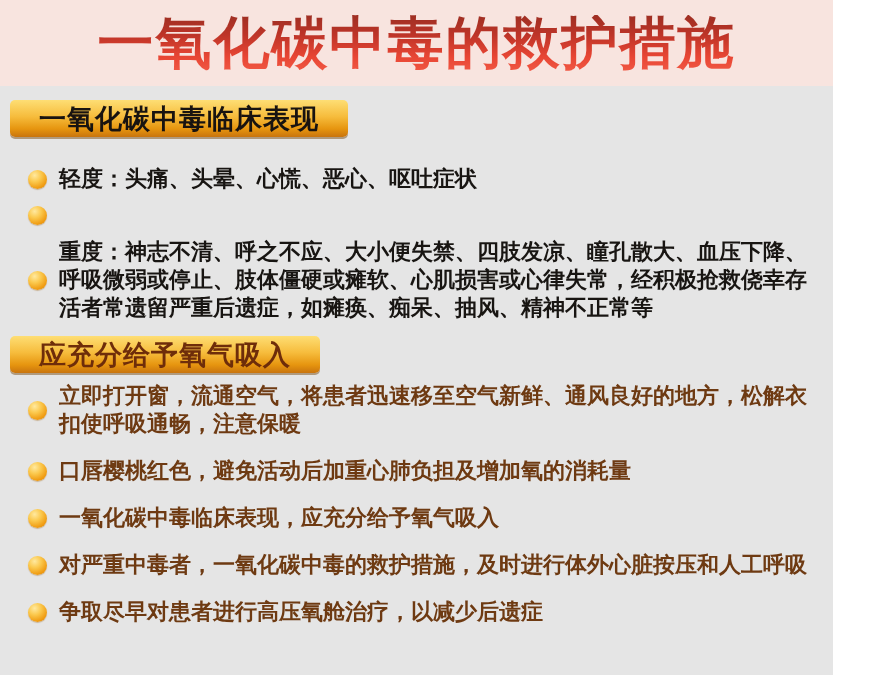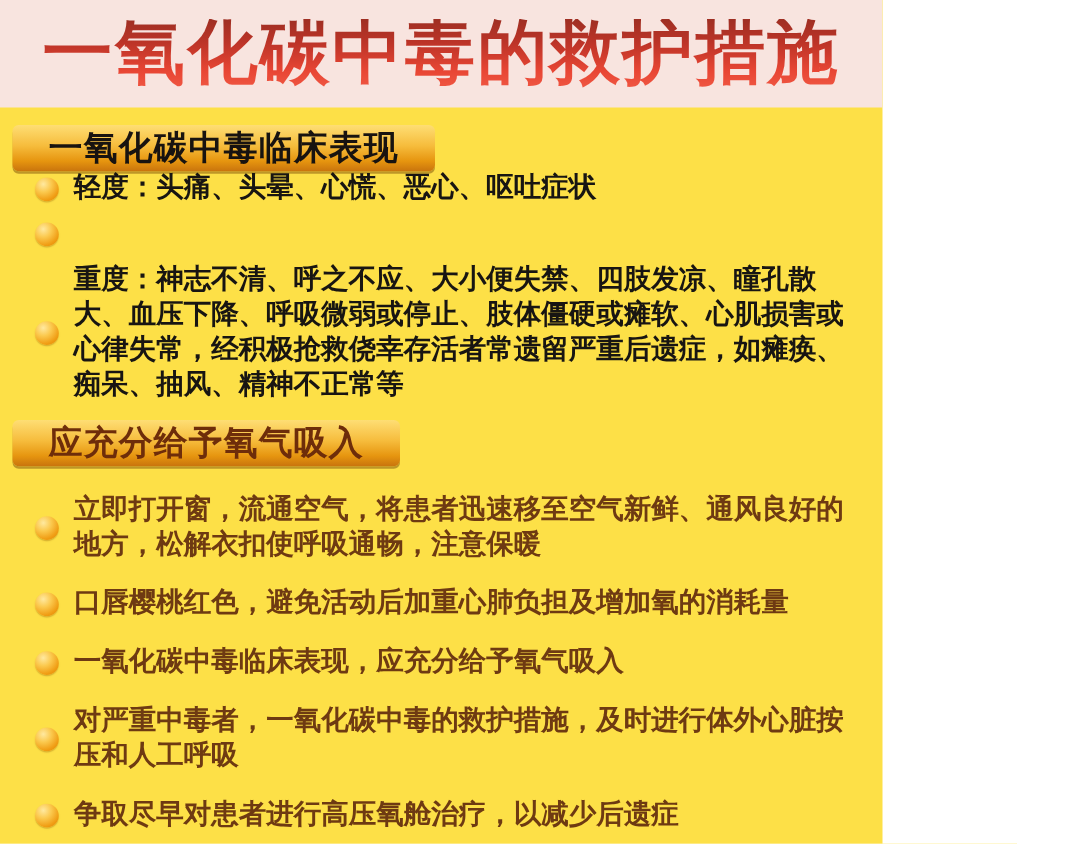--- a/index.html
+++ b/index.html
@@ -4,23 +4,23 @@
 <style>
   * { box-sizing: border-box; }
   html, body { margin: 0; padding: 0; }
   body {
     width: 869px; height: 675px;
     background: #ffffff;
     font-family: "DejaVu Sans", "Liberation Sans", sans-serif;
   }
   .poster {
     position: relative;
-    width: 706px; height: 675px;
+    width: 833px; height: 675px;
     overflow: hidden;
-    background: #fde047;
+    background: #e5e5e5;
   }
   
   .banner {
     height: 86px;
     background: #f8e4df;
     display: flex;
     align-items: center;
     justify-content: center;
   }
   .title {
@@ -58,22 +58,22 @@
     white-space: nowrap;
   }
   .section-clinical .badge { color: #181310; }
   .section-treatment .badge { color: #6e2d0a; }
 
   ul.items {
     list-style: none;
     margin: 0;
     padding: 0 0 0 18px;
   }
-  .section-clinical ul.items { }
-  .section-treatment ul.items { margin-top: 21px; }
+  .section-clinical ul.items { margin-top: 28px; }
+  .section-treatment ul.items { margin-top: 9px; }
   li.item {
     display: flex;
     align-items: center;
   }
   .section-clinical li.item + li.item { margin-top: 13px; }
   .section-treatment li.item + li.item { margin-top: 19px; }
   .dot {
     flex: 0 0 19px;
     width: 19px; height: 19px;
     margin-right: 12px;

